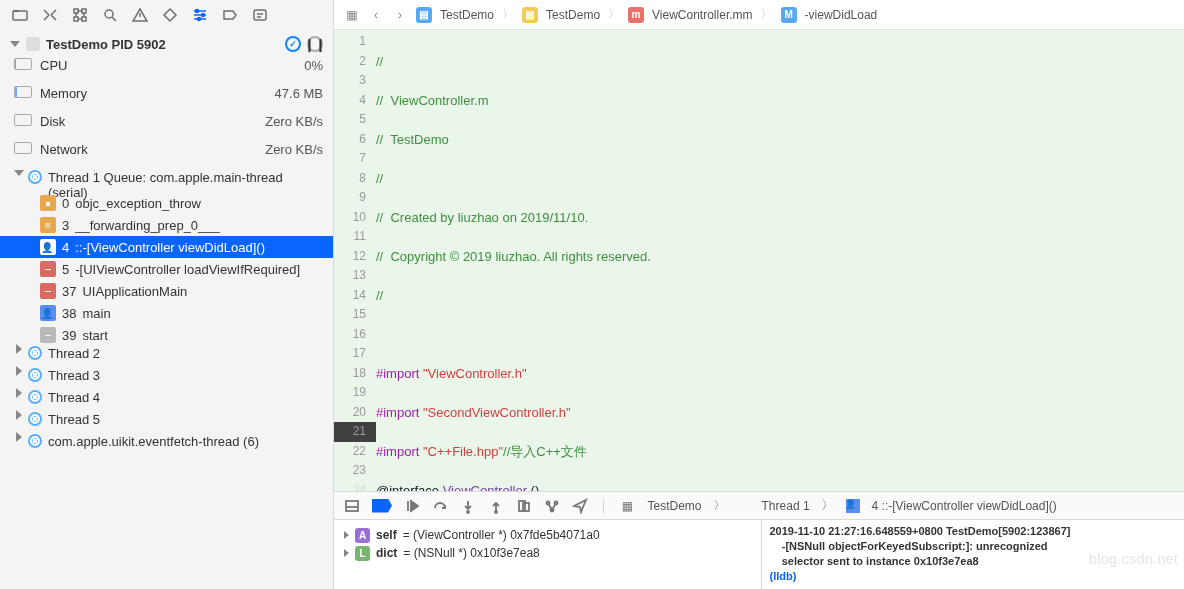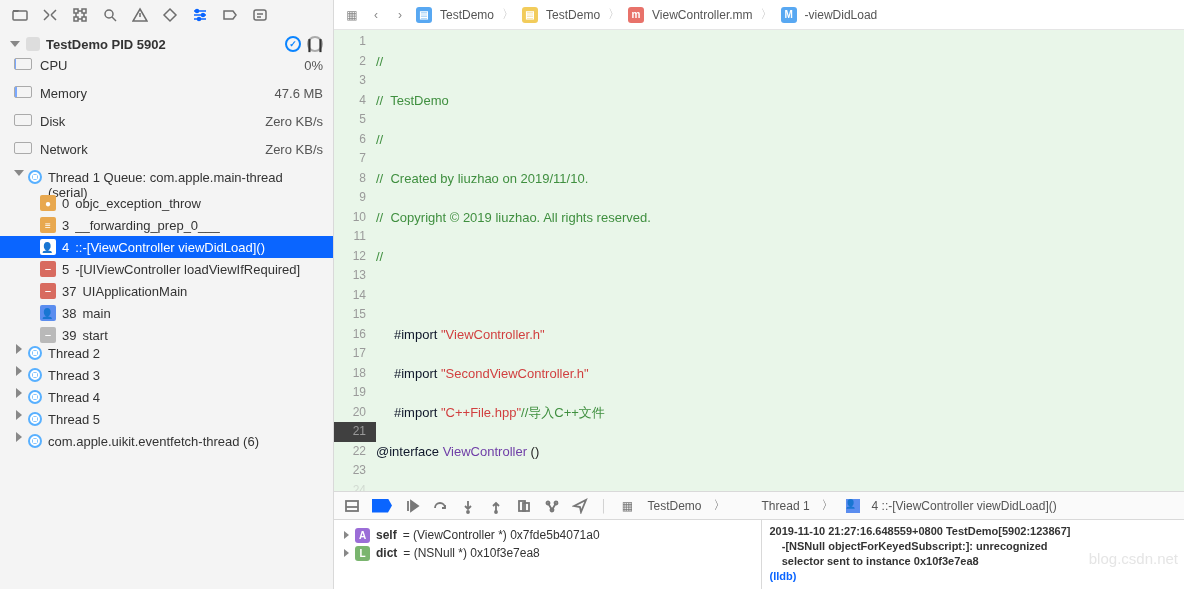--- a/index.html
+++ b/index.html
@@ -32,21 +32,21 @@
 .main { flex:1; display:flex; flex-direction:column; min-width:0; }
 .jumpbar { height:30px; display:flex; align-items:center; gap:8px; padding:0 10px; border-bottom:1px solid #e5e5e5; color:#555; font-size:12px; }
 .jumpbar .nav-ico { width:16px; height:16px; display:flex; align-items:center; justify-content:center; color:#888; }
 .jumpbar .chev { color:#bbb; margin:0 0px; }
 .jumpbar .pico { width:16px; height:16px; border-radius:3px; display:flex; align-items:center; justify-content:center; font-size:10px; color:#fff; font-weight:bold; }
 .p-blue{background:#58a8f2;} .p-yellow{background:#f2cc5b;} .p-red{background:#e8726a;}
 .editor { flex:1; display:flex; background:#e9f6e9; overflow:hidden; position:relative; }
 .gutter { width:42px; text-align:right; color:#9a9a9a; padding-top:2px; font-family:"SF Mono",Menlo,monospace; font-size:12px; line-height:19.5px; background:#e9f6e9; }
 .gutter div { padding-right:10px; }
 .code { flex:1; font-family:"SF Mono",Menlo,monospace; font-size:13px; line-height:19.5px; padding-top:2px; white-space:pre; color:#222; }
-.c-cm{color:#3f8f3f;} .c-str{color:#d13f3f;} .c-type{color:#6f3ea7;} .c-ns{color:#0f172a;margin-left:18px;} .c-at{color:#0f172a;text-align:right;}
+.c-cm{color:#3f8f3f;} .c-str{color:#d13f3f;} .c-type{color:#6f3ea7;} .c-ns{color:#a21caf;} .c-at{color:#0f172a;text-align:right;}
 .bp-gut { background:#404040; }
 
 .debugbar { height:28px; border-top:1px solid #d9d9d9; display:flex; align-items:center; gap:12px; padding:0 10px; background:#fafafa; font-size:12px; color:#555; }
 .debugbar .dico { width:16px; height:16px; display:flex; align-items:center; justify-content:center; color:#777; }
 .debugbar .dico svg{width:16px;height:16px;fill:none;stroke:#777;stroke-width:1.8;}
 .breakpoint-ind{width:20px;height:14px;background:#0a65ff;clip-path:polygon(0 0,80% 0,100% 50%,80% 100%,0 100%);}
 .bottom { height:70px; border-top:1px solid #d9d9d9; display:flex; background:#fff; }
 .vars { flex:1; padding:6px 10px; font-size:12px; }
 .vars .vrow{display:flex;align-items:center;gap:6px;height:18px;}
 .vars .vrow .tri{display:inline-block;border-top:4px solid transparent;border-bottom:4px solid transparent;border-left:5px solid #888;}
@@ -263,20 +263,21 @@
         <div>18</div>
         <div>19</div>
         <div>20</div>
         <div class="bp-gut">21</div>
         <div>22</div>
         <div>23</div>
         <div style="opacity:.3">24</div>
     </div>
     <div class="code">
 <div><span class="c-cm">//</span></div>
+<div><span class="c-cm">//  </span><span class="c-cm">ViewController.m</span></div>
 <div><span class="c-cm">//  </span><span class="c-cm">TestDemo</span></div>
 <div><span class="c-cm">//</span></div>
 <div><span class="c-cm">//  </span><span class="c-cm">Created by liuzhao on 2019/11/10.</span></div>
 <div><span class="c-cm">//  </span><span class="c-cm">Copyright © 2019 liuzhao. All rights reserved.</span></div>
 <div><span class="c-cm">//</span></div>
 <div> </div>
 <div><span class="c-ns">#import </span><span class="c-str">"ViewController.h"</span></div>
 <div><span class="c-ns">#import </span><span class="c-str">"SecondViewController.h"</span></div>
 <div><span class="c-ns">#import </span><span class="c-str">"C++File.hpp"</span><span class="c-cm">//导入C++文件</span></div>
 <div><span class="c-at">@interface</span><span class="c-type"> ViewController </span><span>()</span></div>

